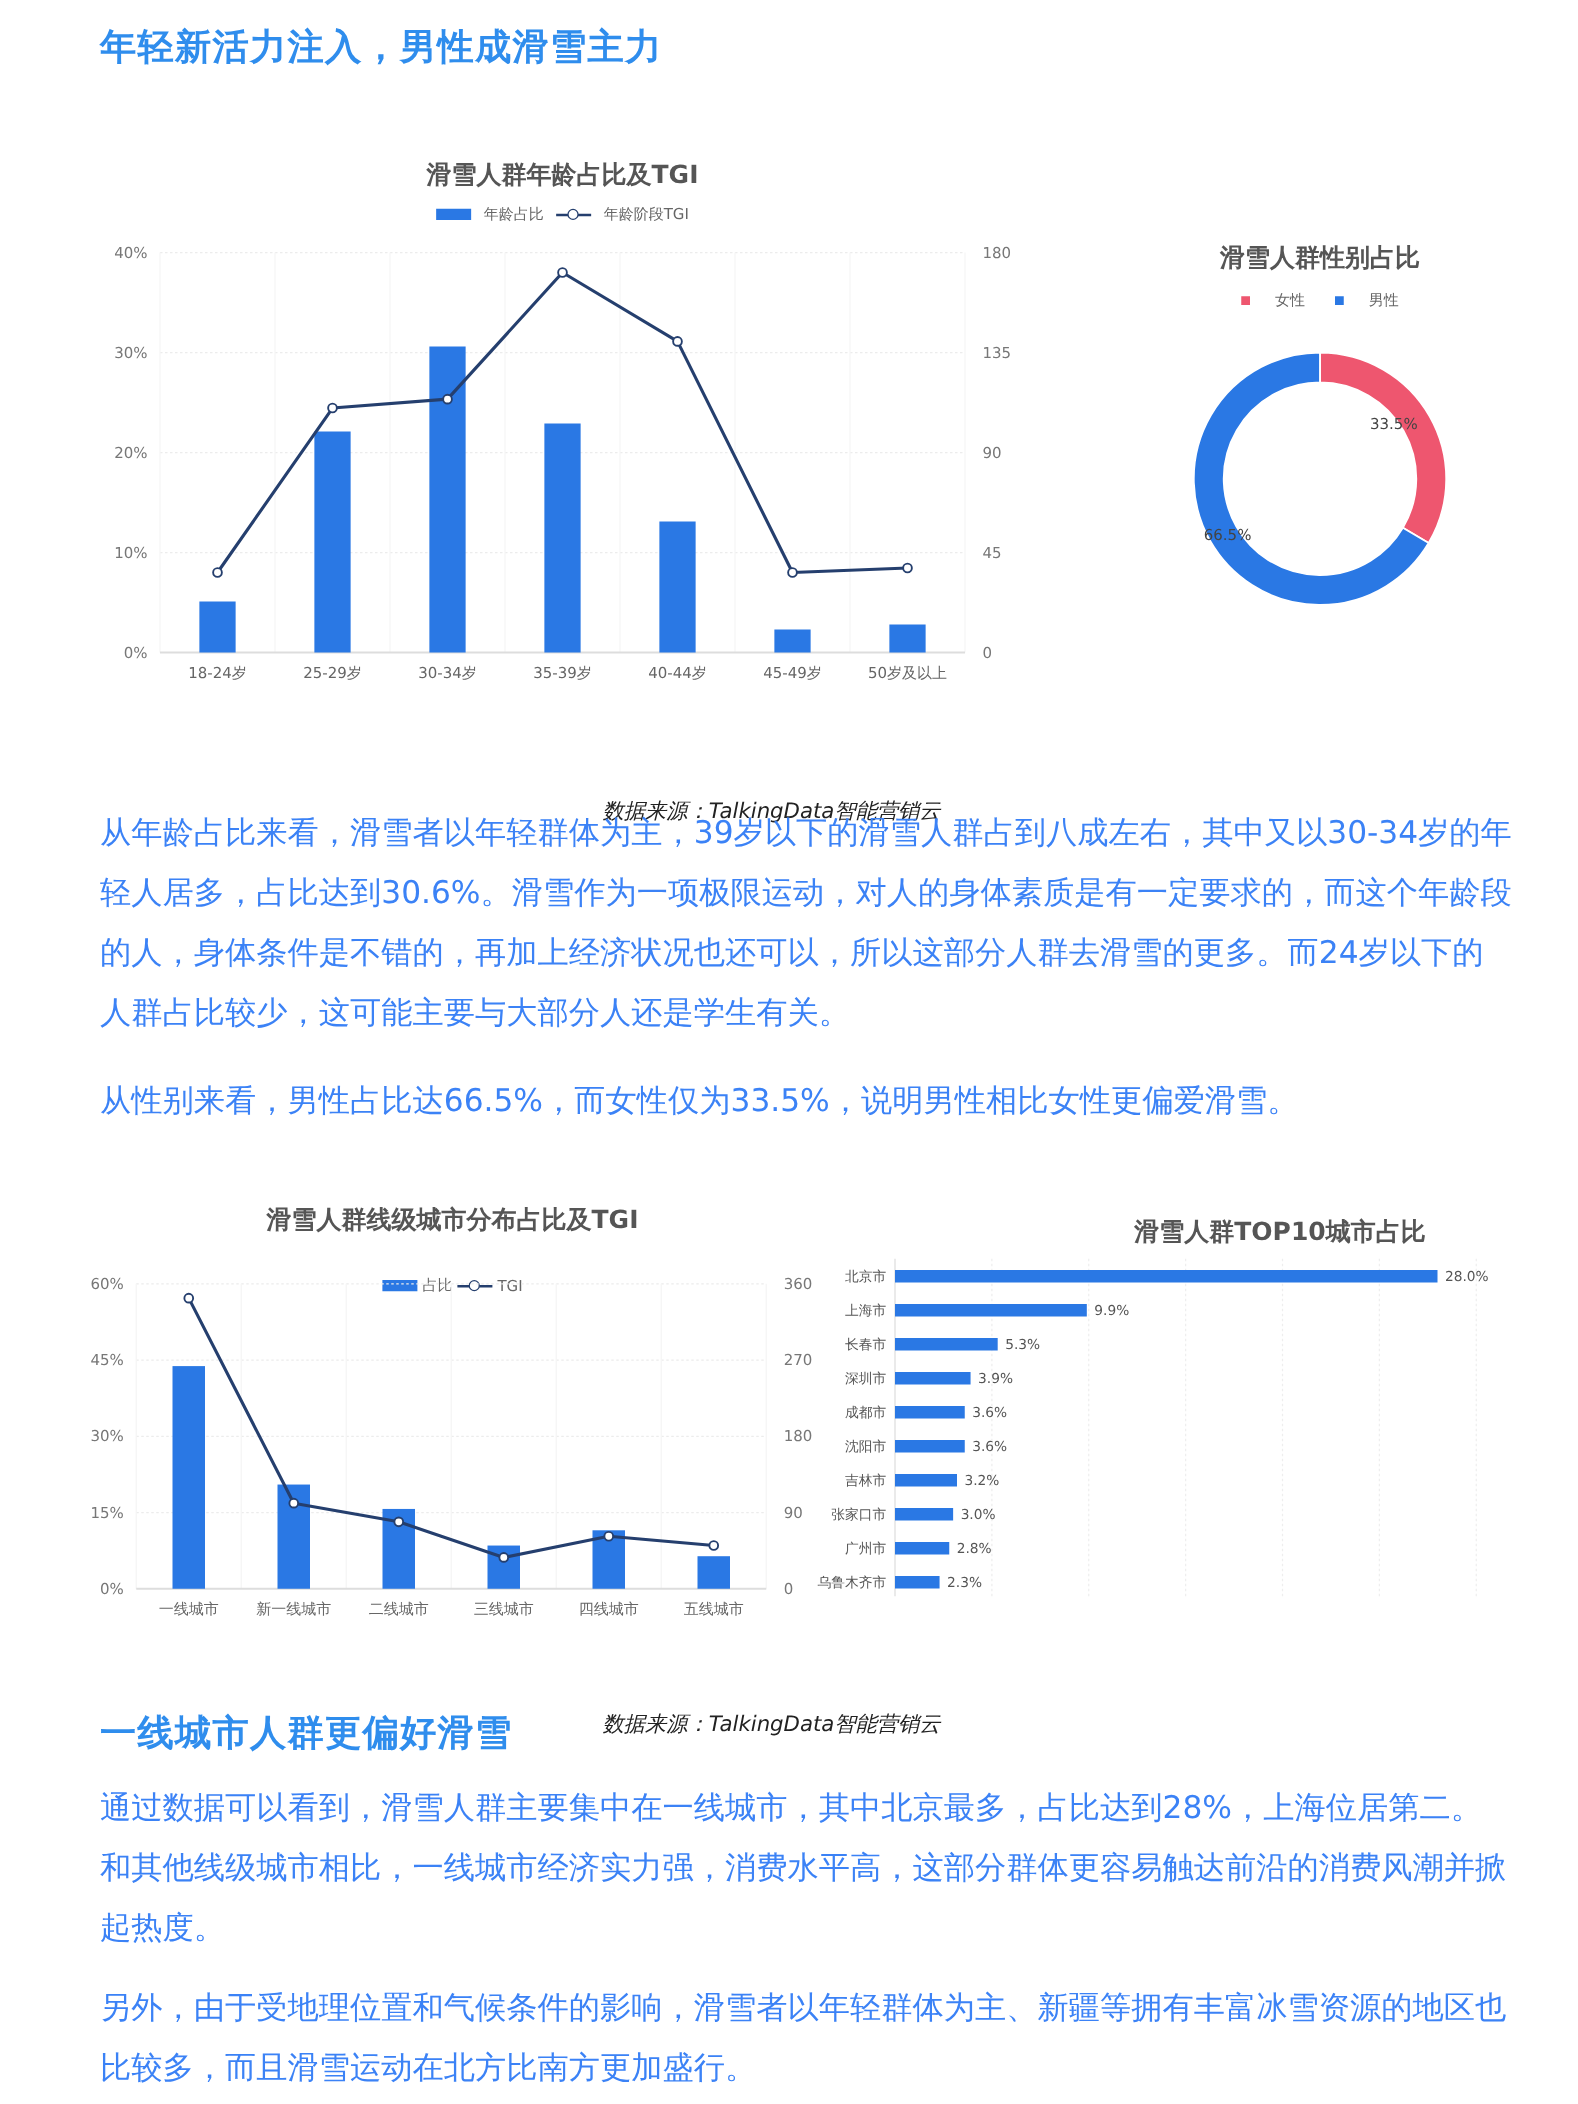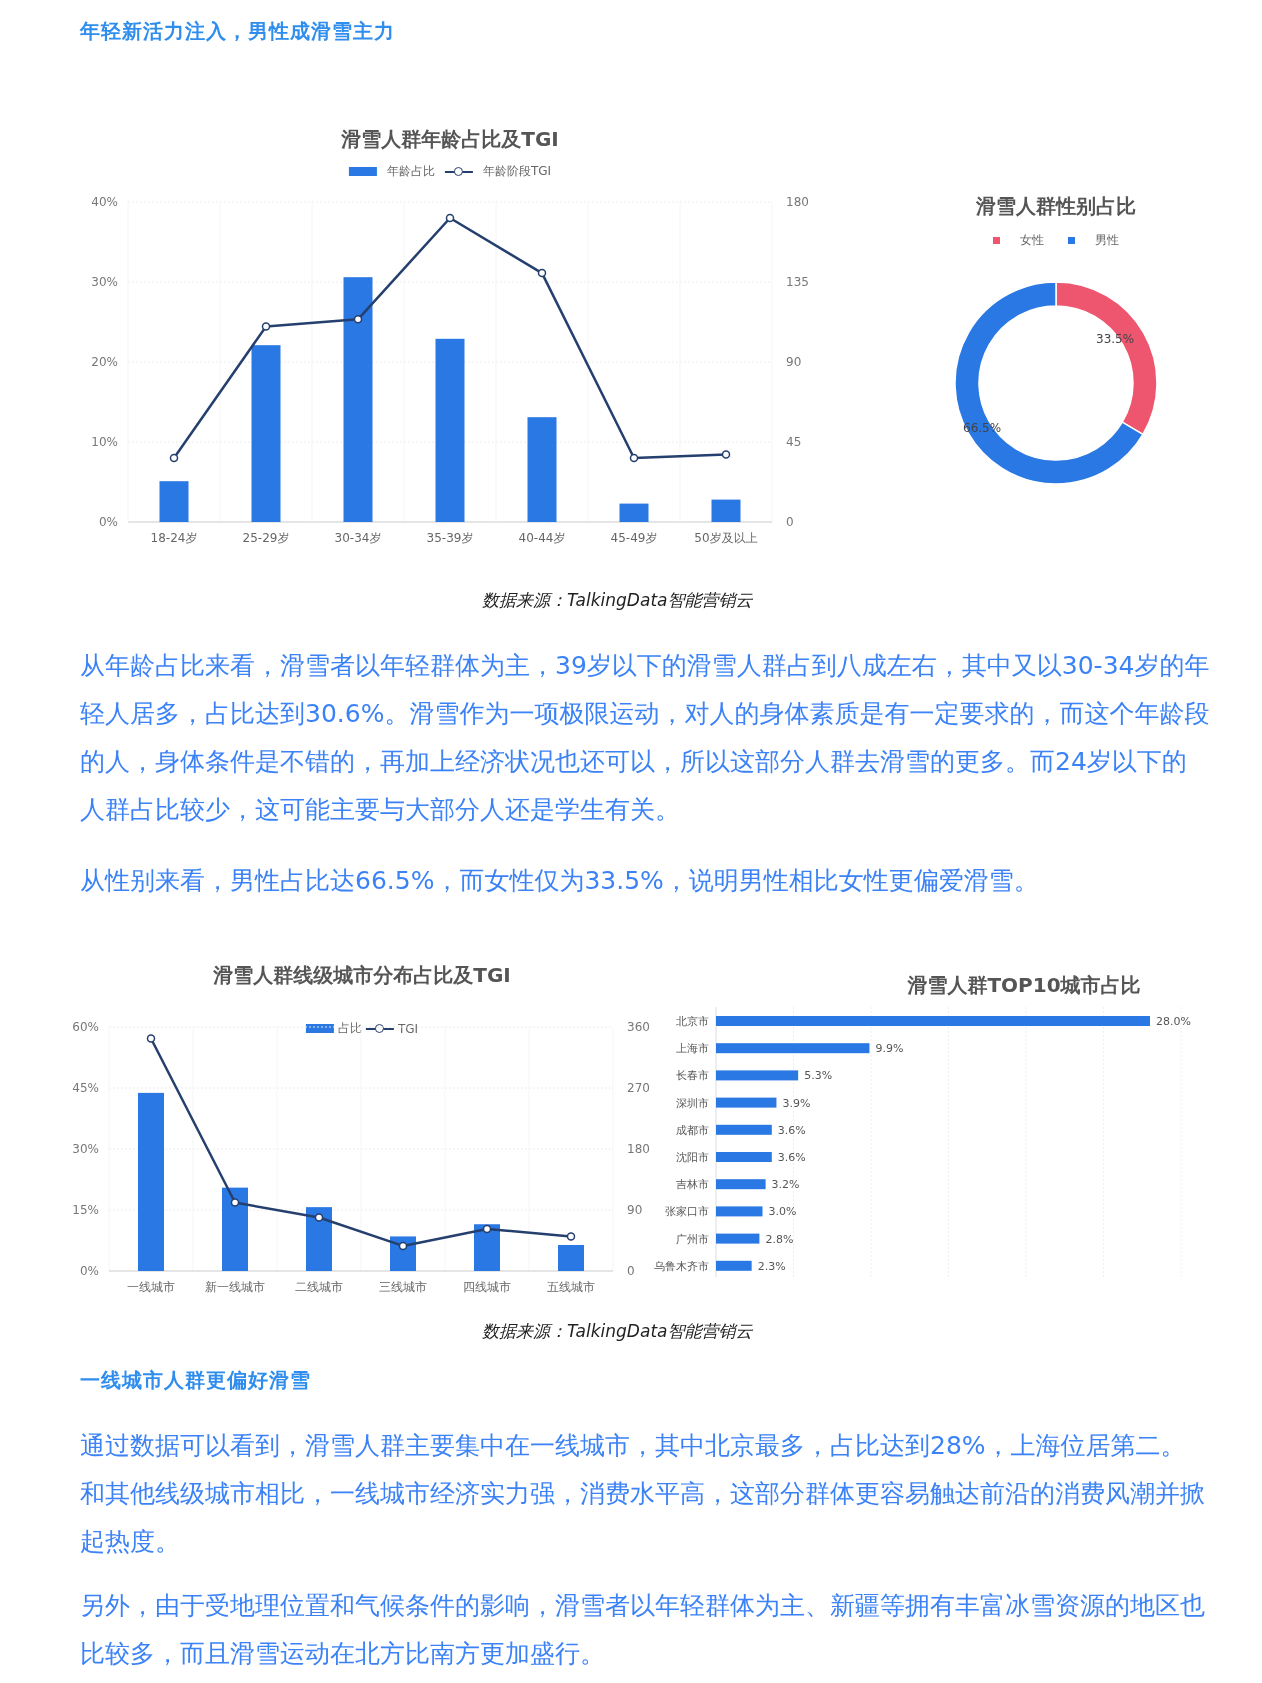--- a/index.html
+++ b/index.html
@@ -1,20 +1,20 @@
 <!DOCTYPE html>
 <html><head>
 <meta charset="utf-8">
 <style>
   html,body{margin:0;padding:0;background:#ffffff;}
   body{width:1262px;height:1683px;position:relative;overflow:hidden;font-family:"DejaVu Sans","Liberation Sans",sans-serif;color:#222;}
   .abs{position:absolute;}
-  .h-title{position:absolute;left:80px;font-size:20px;font-weight:bold;color:#2f8ded;letter-spacing:1px;white-space:nowrap;}
+  .h-title{position:absolute;left:80px;font-size:29px;font-weight:bold;color:#2f8ded;letter-spacing:1px;white-space:nowrap;}
   .para{position:absolute;left:80px;width:1130px;font-size:25px;line-height:48px;color:#3b82f6;}
-  .caption{position:absolute;font-size:17px;font-style:italic;color:#222;white-space:nowrap;}
+  .caption{position:absolute;font-size:17px;font-style:italic;color:#222;white-space:nowrap;margin-top:48px;}
   .chart-title{position:absolute;font-size:20px;font-weight:bold;color:#555;white-space:nowrap;transform:translateX(-50%);text-align:center;}
   .legend{position:absolute;font-size:12px;color:#666;white-space:nowrap;transform:translateX(-50%);display:flex;align-items:center;gap:4px;}
   .lg-bar{display:inline-block;width:28px;height:9px;background:#2a78e4;}
   .lg-line{display:inline-block;width:28px;height:10px;position:relative;}
   .lg-line:before{content:"";position:absolute;left:0;right:0;top:4px;height:2.5px;background:#253f6e;}
   .lg-line:after{content:"";position:absolute;left:9px;top:0;width:7px;height:7px;border:1.5px solid #253f6e;border-radius:50%;background:#fff;}
   .lg-sq{display:inline-block;width:7px;height:7px;}
   svg text{font-family:"DejaVu Sans","Liberation Sans",sans-serif;}
 </style>
 </head>

